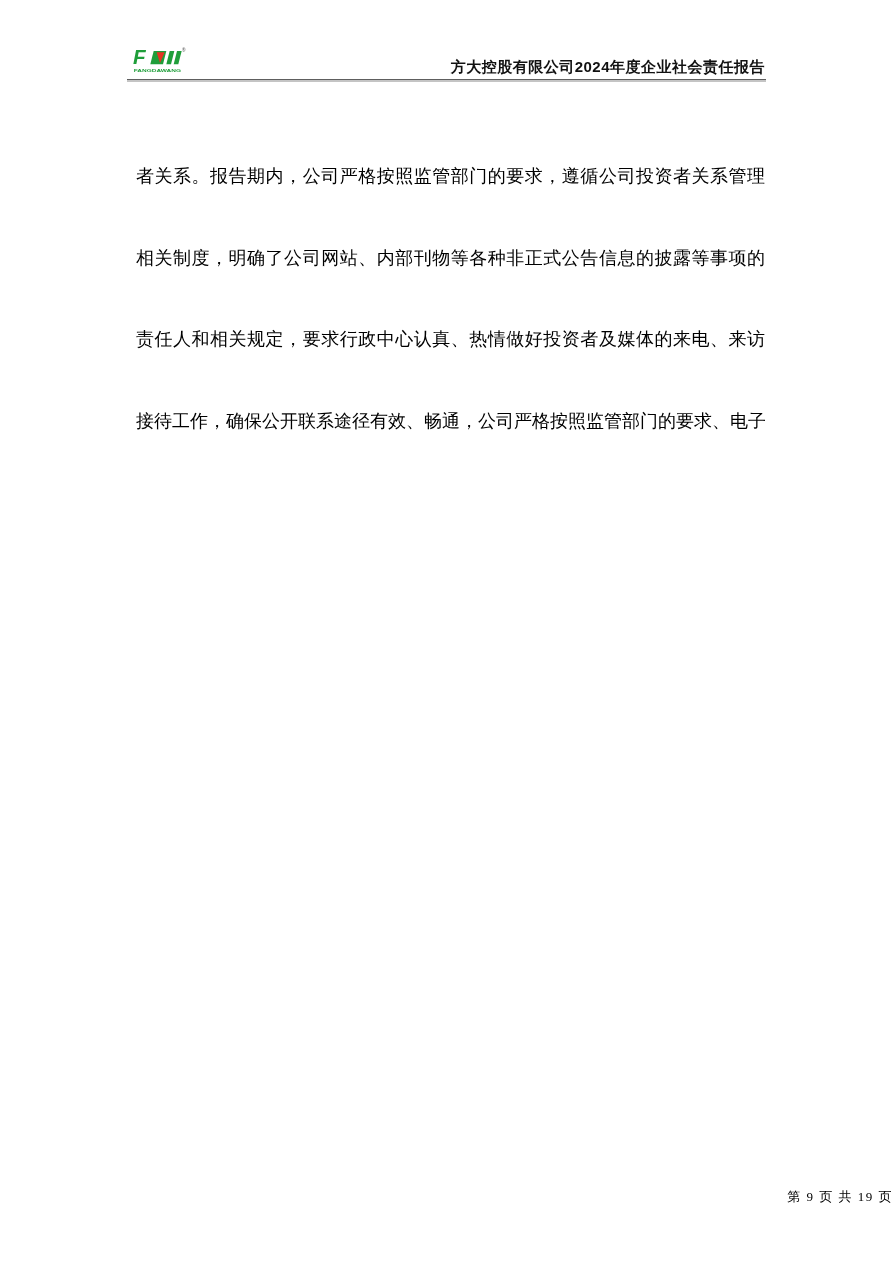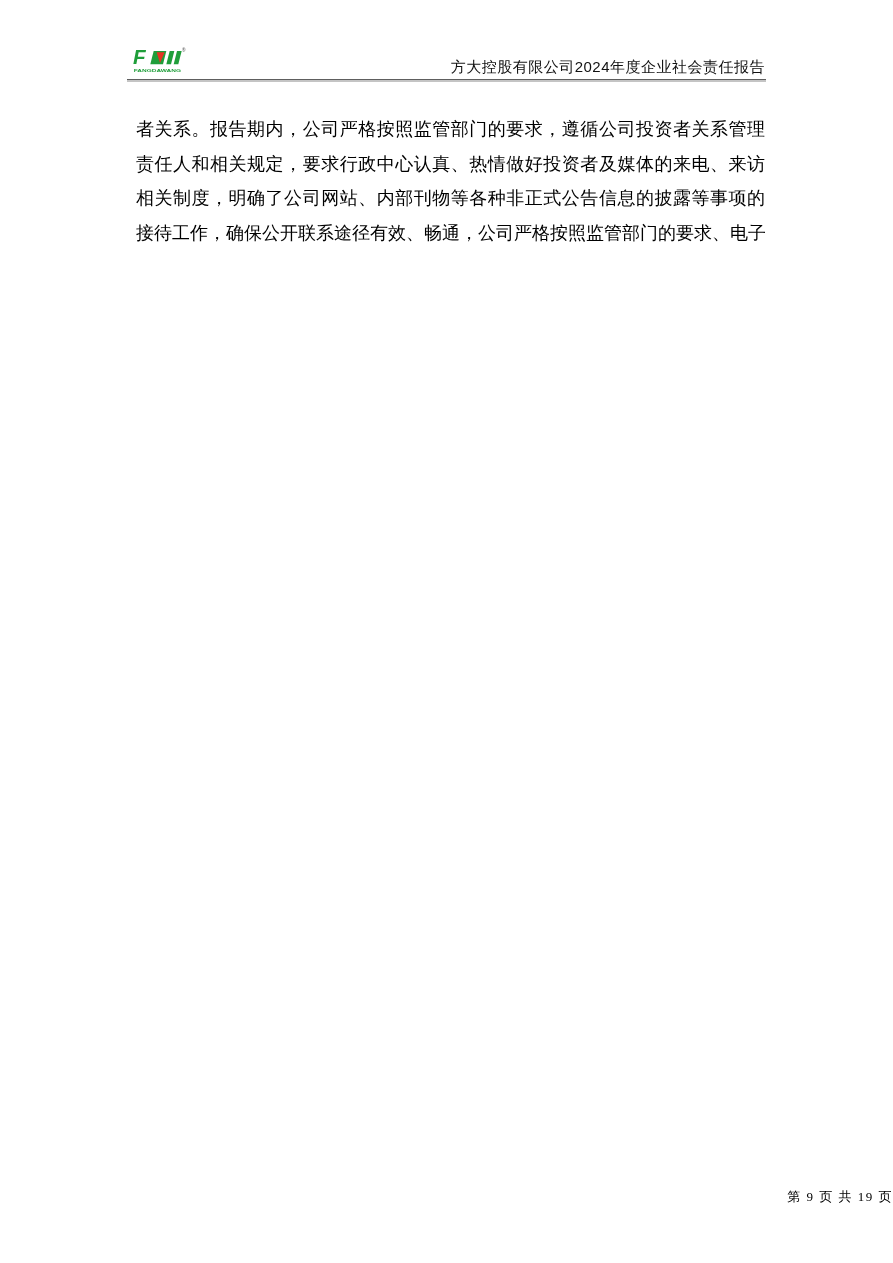--- a/index.html
+++ b/index.html
@@ -21,21 +21,21 @@
     left: 133px;
     top: 47px;
     width: 54px;
     height: 31px;
   }
   .header-title {
     position: absolute;
     top: 58px;
     right: 128px;
     font-size: 15px;
-    font-weight: normal;
+    font-weight: bold;
     letter-spacing: 0.5px;
     font-family: "Liberation Sans", "DejaVu Sans", sans-serif;
     color: #111111;
     white-space: nowrap;
   }
   .header-rule {
     position: absolute;
     left: 127px;
     top: 79px;
     width: 639px;
@@ -52,20 +52,21 @@
     font-size: 18px;
   }
   .body-line {
     line-height: 34.6px;
     height: 34.6px;
     text-align: justify;
     text-align-last: justify;
     text-justify: inter-character;
     overflow: hidden;
     white-space: nowrap;
+    margin-top: 47px;
   }
   .body-line.last-line {
     text-align: left;
     text-align-last: left;
   }
 
   
   .footer {
     position: absolute;
     left: 0;
@@ -93,20 +94,20 @@
       <text x="2" y="74" font-size="13" font-weight="bold" textLength="142" lengthAdjust="spacingAndGlyphs" font-family="'Liberation Sans','DejaVu Sans',sans-serif" fill="#1f9e3a">FANGDAWANG</text>
     </svg>
   </div>
 
   <div class="header-title">方大控股有限公司2024年度企业社会责任报告</div>
 
   <div class="header-rule"></div>
 
   <div class="body-text">
     <div class="body-line">者关系。报告期内，公司严格按照监管部门的要求，遵循公司投资者关系管理</div>
+    <div class="body-line">相关制度，明确了公司网站、内部刊物等各种非正式公告信息的披露等事项的</div>
     <div class="body-line">责任人和相关规定，要求行政中心认真、热情做好投资者及媒体的来电、来访</div>
-    <div class="body-line">相关制度，明确了公司网站、内部刊物等各种非正式公告信息的披露等事项的</div>
     <div class="body-line">接待工作，确保公开联系途径有效、畅通，公司严格按照监管部门的要求、电子</div>
   </div>
 
   <div class="footer">第 9 页 共 19 页</div>
 
 </div>
 
 </body></html>

